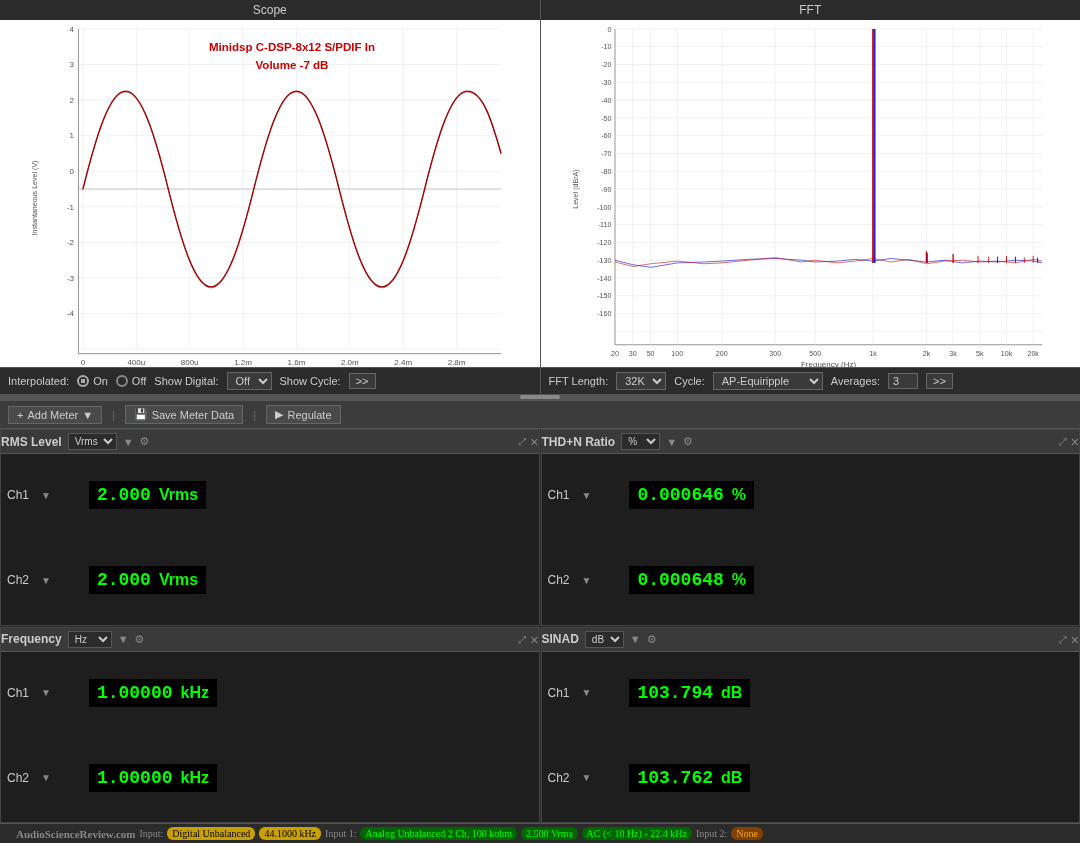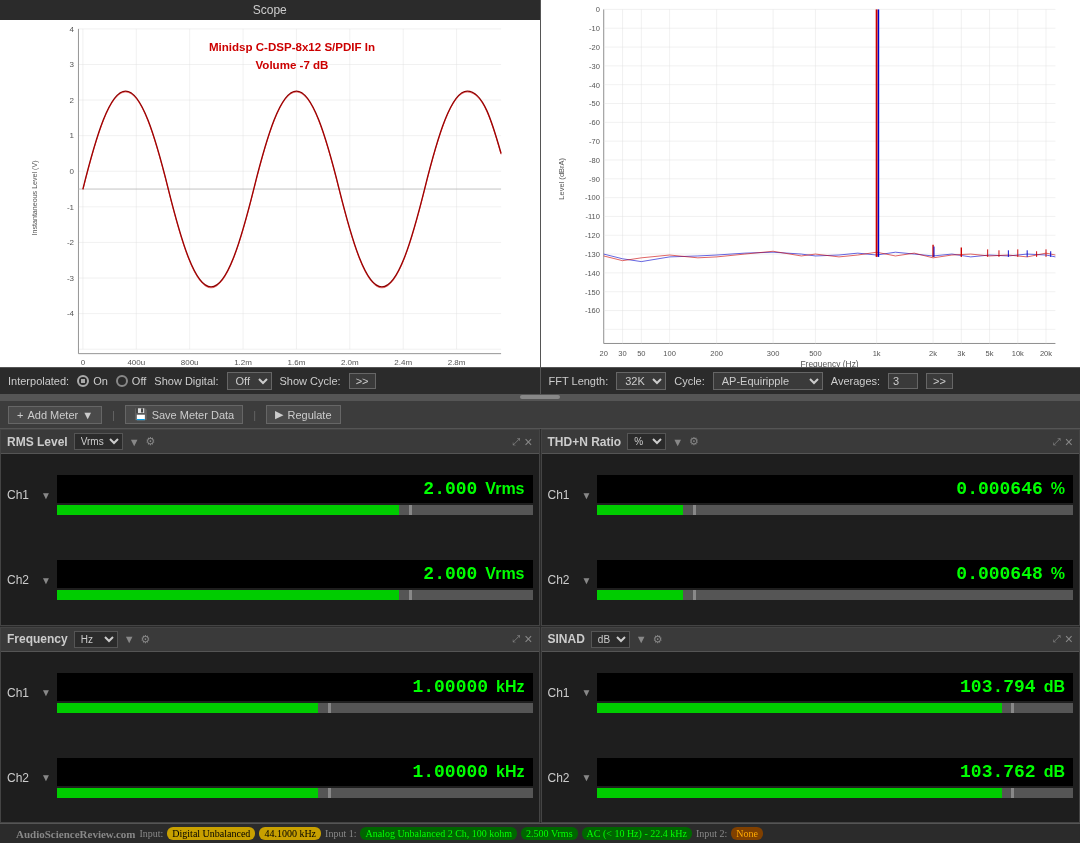--- a/index.html
+++ b/index.html
@@ -137,23 +137,23 @@
 
     .meter-panel {
       background: #1e1e1e;
       border: 1px solid #444;
       display: flex;
       flex-direction: column;
     }
 
     .meter-header {
       background: #3a3a3a;
-      padding: 3px 6px;
-      display: flex;
-      align-items: center;
+      padding: 3px 0;
+      display: flex;
+      align-items: flex-end;
       justify-content: space-between;
       border-bottom: 1px solid #555;
       gap: 31px;
     }
 
     .meter-title {
       color: #ccc;
       font-size: 12px;
       font-weight: bold;
     }
@@ -202,22 +202,23 @@
 
     .channel-arrow {
       color: #888;
       font-size: 10px;
       cursor: pointer;
     }
 
     .channel-meter-container {
       flex: 1;
       display: flex;
-      flex-direction: column;
+      flex-direction: row;
       gap: 2px;
+      margin-left: 32px;
     }
 
     .meter-display {
       background: #000;
       height: 28px;
       position: relative;
       display: flex;
       align-items: center;
       padding: 2px 8px;
     }
@@ -415,20 +416,21 @@
         <select class="dropdown-select">
           <option>Off</option>
           <option>On</option>
         </select>
         <span>Show Cycle:</span>
         <button class="btn-small">&gt;&gt;</button>
       </div>
     </div>
 
     <div class="fft-panel">
+      <div class="panel-title">FFT</div>
       <div class="chart-area">
         <svg class="chart-canvas" viewBox="0 0 540 390" xmlns="http://www.w3.org/2000/svg">
 
           <rect width="540" height="390" fill="white"></rect>
 
           <line x1="50" y1="10" x2="50" y2="365" stroke="#888" stroke-width="1"></line>
           <line x1="50" y1="365" x2="530" y2="365" stroke="#888" stroke-width="1"></line>
 
           <line x1="50" y1="10" x2="530" y2="10" stroke="#e0e0e0" stroke-width="0.5"></line>
           <line x1="50" y1="30" x2="530" y2="30" stroke="#e0e0e0" stroke-width="0.5"></line>

